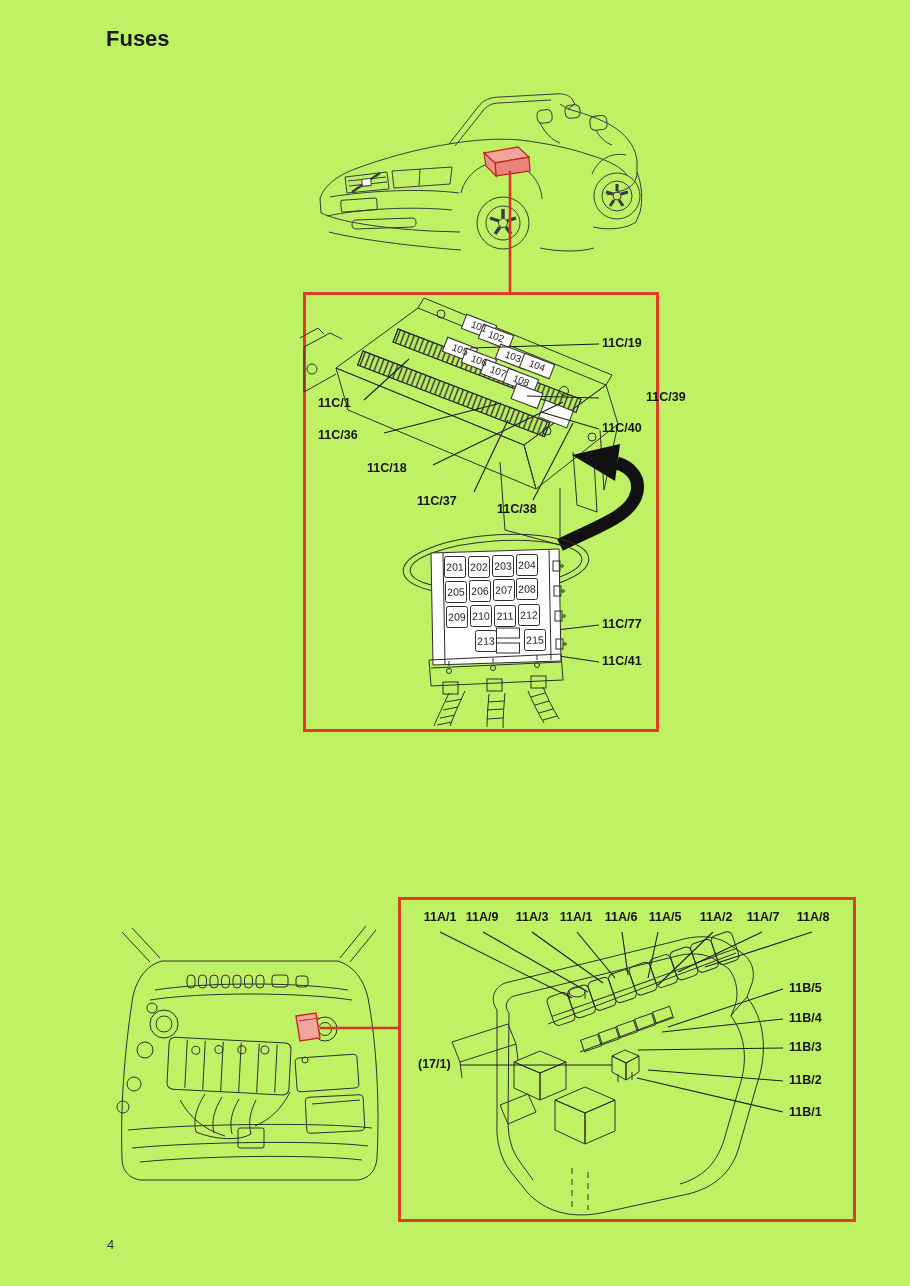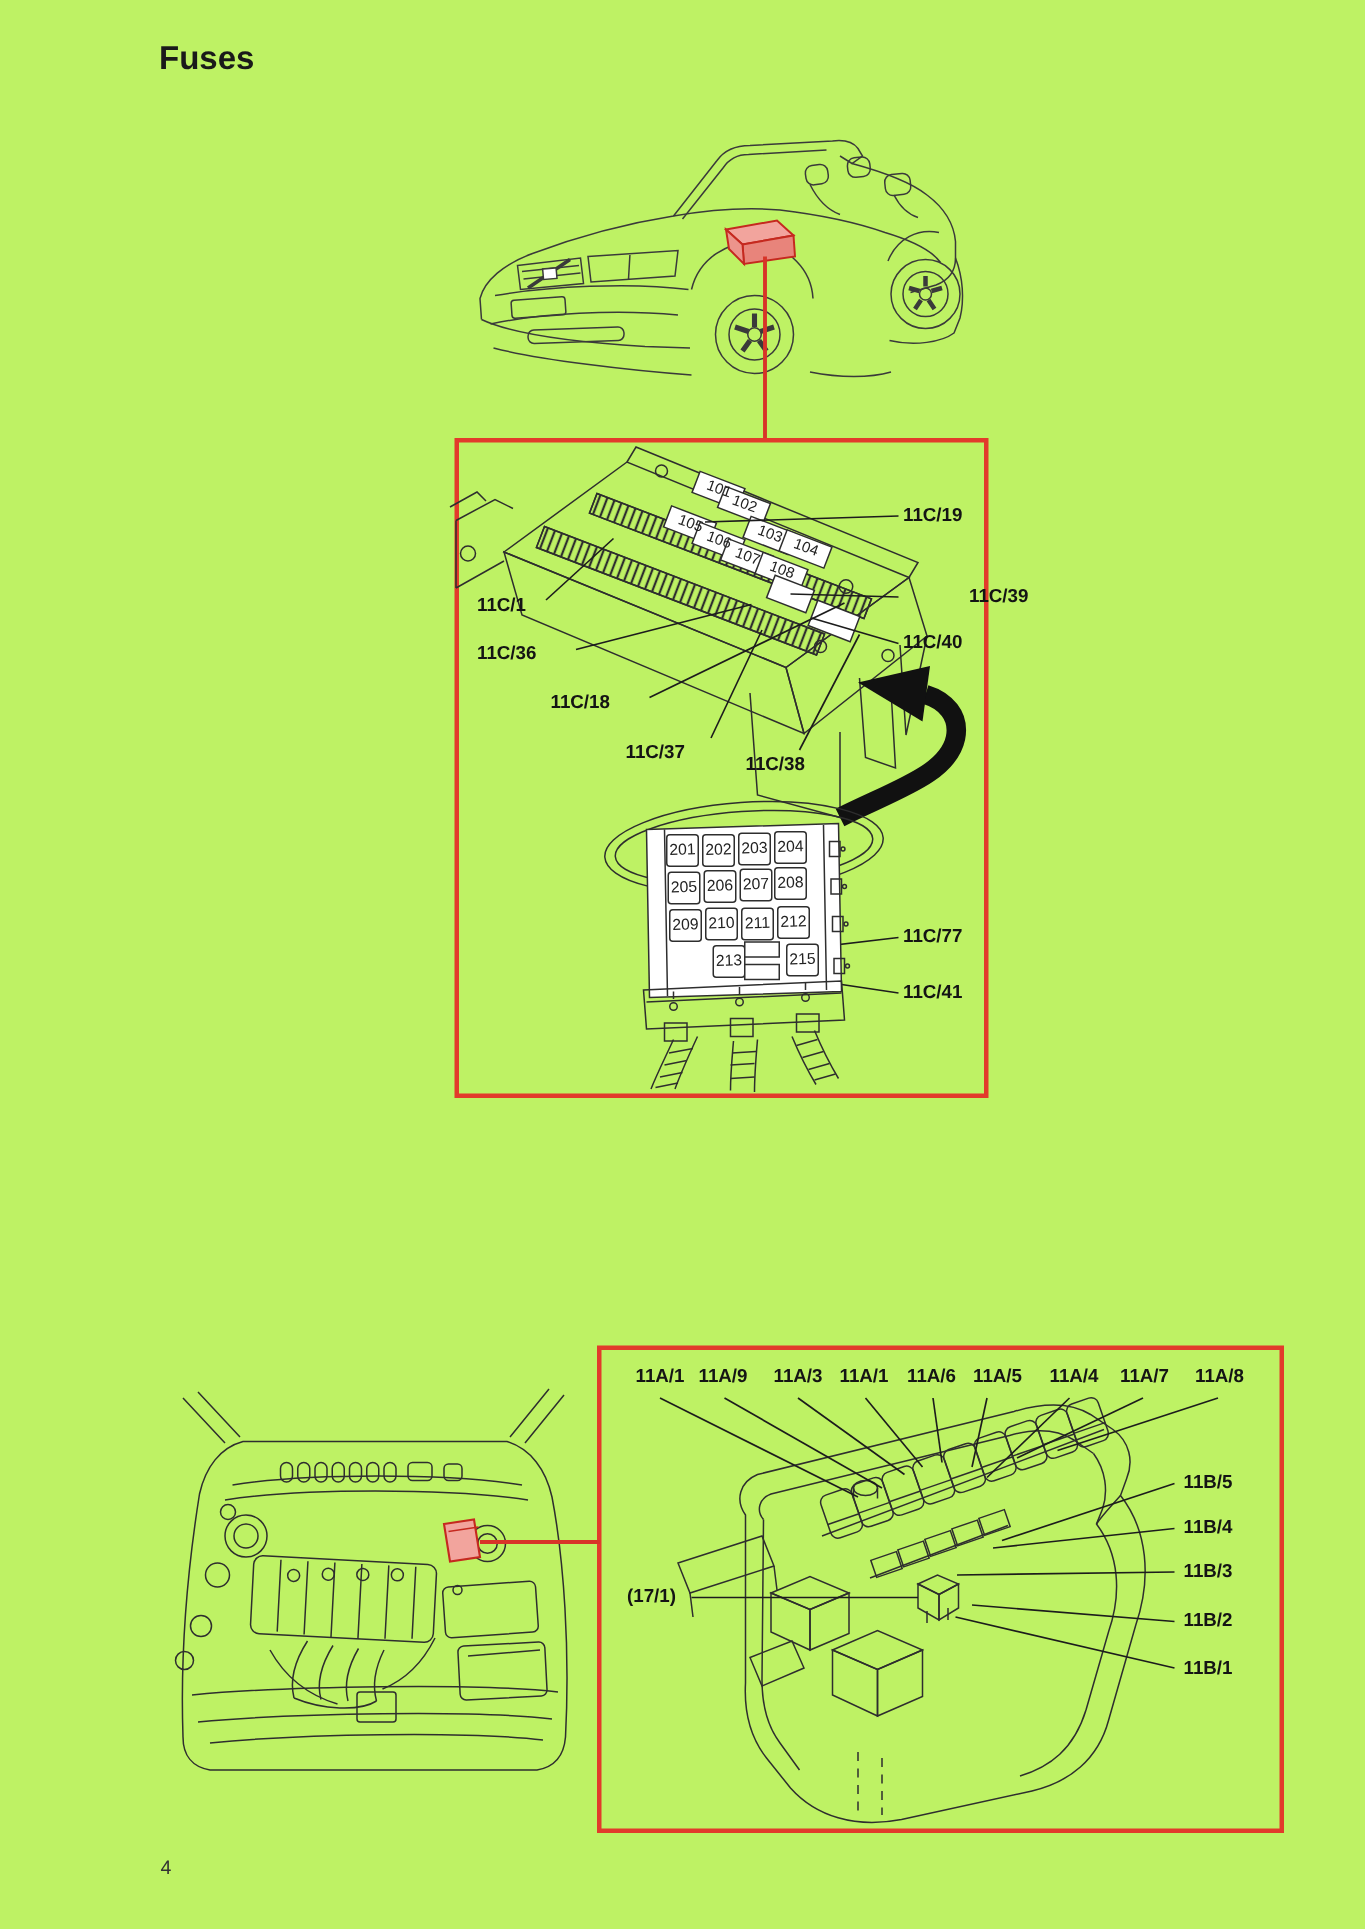--- a/index.html
+++ b/index.html
@@ -393,21 +393,21 @@
   <div class="gnum" style="left:529px;top:615px;">212</div>
   <div class="gnum" style="left:486px;top:641px;">213</div>
   <div class="gnum" style="left:535px;top:640px;">215</div>
 
   <div class="lbl ctr" style="left:440px;top:911px;">11A/1</div>
   <div class="lbl ctr" style="left:482px;top:911px;">11A/9</div>
   <div class="lbl ctr" style="left:532px;top:911px;">11A/3</div>
   <div class="lbl ctr" style="left:576px;top:911px;">11A/1</div>
   <div class="lbl ctr" style="left:621px;top:911px;">11A/6</div>
   <div class="lbl ctr" style="left:665px;top:911px;">11A/5</div>
-  <div class="lbl ctr" style="left:716px;top:911px;">11A/4</div>
+  <div class="lbl ctr" style="left:716px;top:911px;">11A/2</div>
   <div class="lbl ctr" style="left:763px;top:911px;">11A/7</div>
   <div class="lbl ctr" style="left:813px;top:911px;">11A/8</div>
 
   <div class="lbl" style="left:789px;top:982px;">11B/5</div>
   <div class="lbl" style="left:789px;top:1012px;">11B/4</div>
   <div class="lbl" style="left:789px;top:1041px;">11B/3</div>
   <div class="lbl" style="left:789px;top:1074px;">11B/2</div>
   <div class="lbl" style="left:789px;top:1106px;">11B/1</div>
 
   <div class="lbl" style="left:418px;top:1058px;">(17/1)</div>

